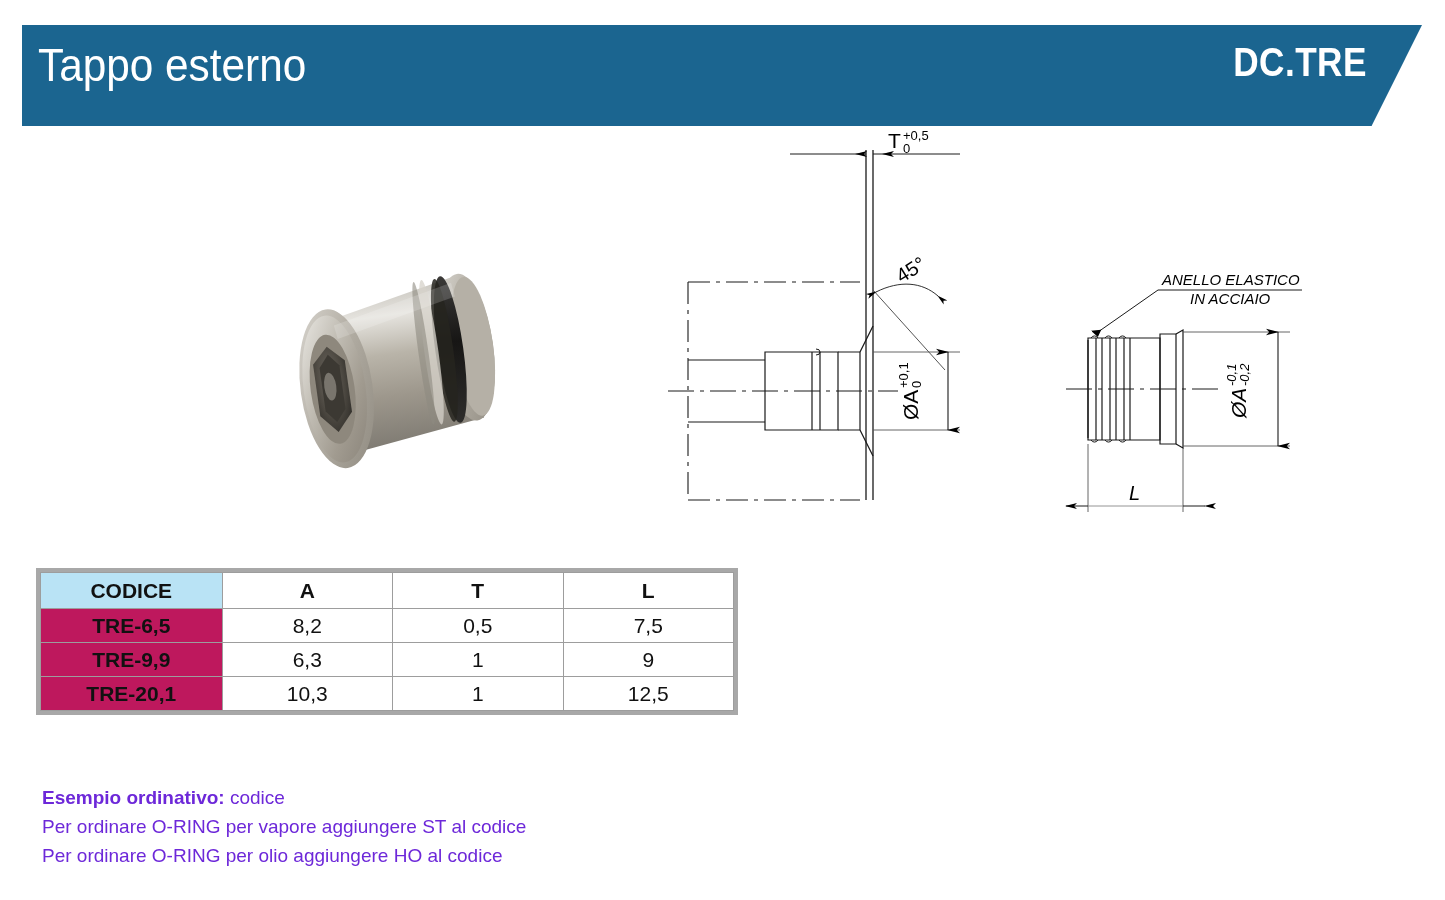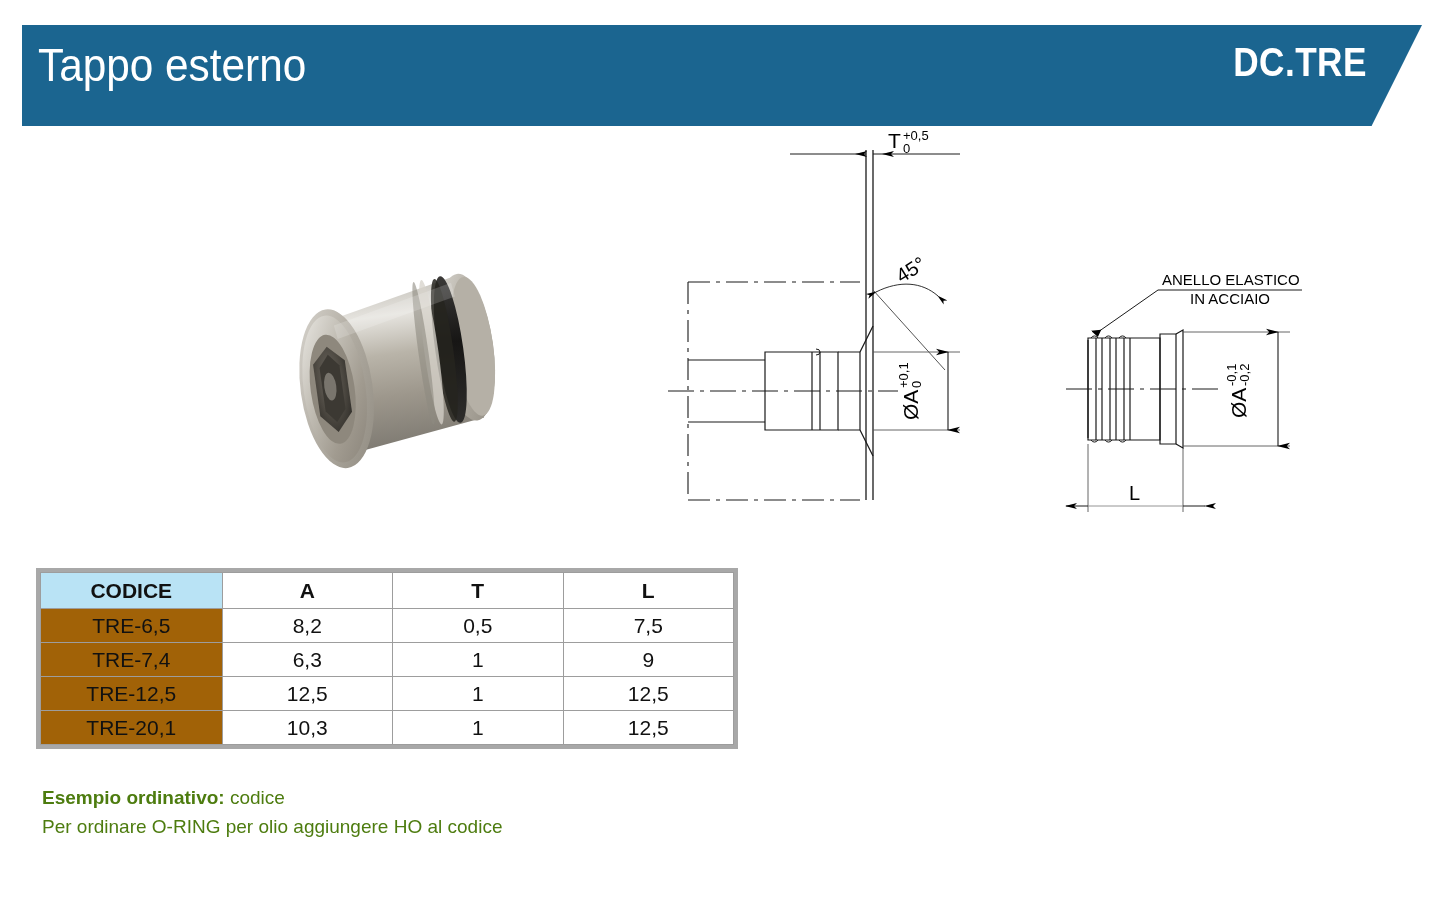--- a/index.html
+++ b/index.html
@@ -28,51 +28,51 @@
     transform:scaleX(.88);transform-origin:right center;
     white-space:nowrap;letter-spacing:.5px;
   }
 
   
   .photo-wrap{position:absolute;left:270;top:240px;width:270px;height:250px;}
 
   
   .drawing{position:absolute;}
   .dwg-mid{left:660px;top:130px;width:340px;height:400px;}
-  .dwg-right{left:1050px;top:260px;width:300px;height:270px;}
+  .dwg-right{left:1050px;top:260px;width:300px;height:270px;font-style:italic;}
 
   
   .table-wrap{
     position:absolute;left:36px;top:568px;width:702px;
     border:4px solid #a8a8a8;box-sizing:border-box;
     background:#ffffff;
   }
   table.spec{border-collapse:collapse;width:100%;table-layout:fixed;}
   table.spec td{
     border:1px solid #9d9d9d;
     text-align:center;
     font-size:21px;
     color:#111;
     height:31px;
     font-family:"Liberation Sans","DejaVu Sans",sans-serif;
   }
   table.spec tr.head td{
     font-weight:bold;font-size:21px;height:33px;
   }
   td.code-head{background:#b9e3f5;}
-  td.code-cell{background:#a16207;}
+  td.code-cell{background:#be185d;font-weight:bold;}
   col.c1{width:26.2%;}
   col.c2{width:24.6%;}
   col.c3{width:24.6%;}
   col.c4{width:24.6%;}
 
   
   .notes{
     position:absolute;left:42px;top:783px;width:700px;
-    font-size:19px;color:#4d7c0f;line-height:29px;
+    font-size:19px;color:#6d28d9;line-height:29px;
   }
   .notes .b{font-weight:bold;}
 </style>
 </head>
 <body>
 
 <div class="banner"></div>
 <div class="banner-title">Tappo esterno</div>
 <div class="banner-code">DC.TRE</div>
 
@@ -296,39 +296,34 @@
         <td>T</td>
         <td>L</td>
       </tr>
       <tr>
         <td class="code-cell">TRE-6,5</td>
         <td>8,2</td>
         <td>0,5</td>
         <td>7,5</td>
       </tr>
       <tr>
-        <td class="code-cell">TRE-7,4</td>
+        <td class="code-cell">TRE-9,9</td>
         <td>6,3</td>
         <td>1</td>
         <td>9</td>
-      </tr>
-      <tr>
-        <td class="code-cell">TRE-12,5</td>
-        <td>12,5</td>
-        <td>1</td>
-        <td>12,5</td>
       </tr>
       <tr>
         <td class="code-cell">TRE-20,1</td>
         <td>10,3</td>
         <td>1</td>
         <td>12,5</td>
       </tr>
     </tbody>
   </table>
 </div>
 
 <div class="notes">
   <div>
     <span class="b">Esempio ordinativo:</span><span> codice</span>
   </div>
+  <div>Per ordinare  O-RING per vapore aggiungere ST al codice</div>
   <div>Per ordinare  O-RING per olio aggiungere HO al codice</div>
 </div>
 
 </body></html>

